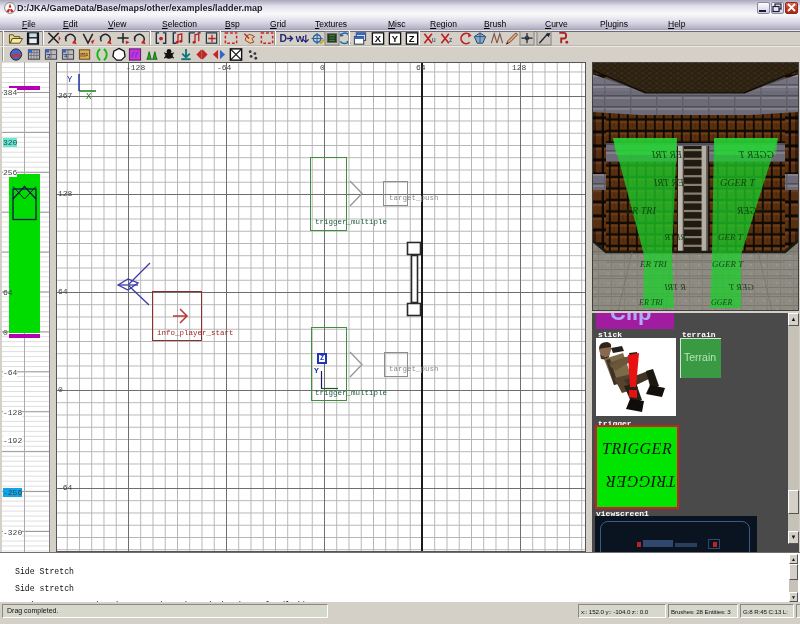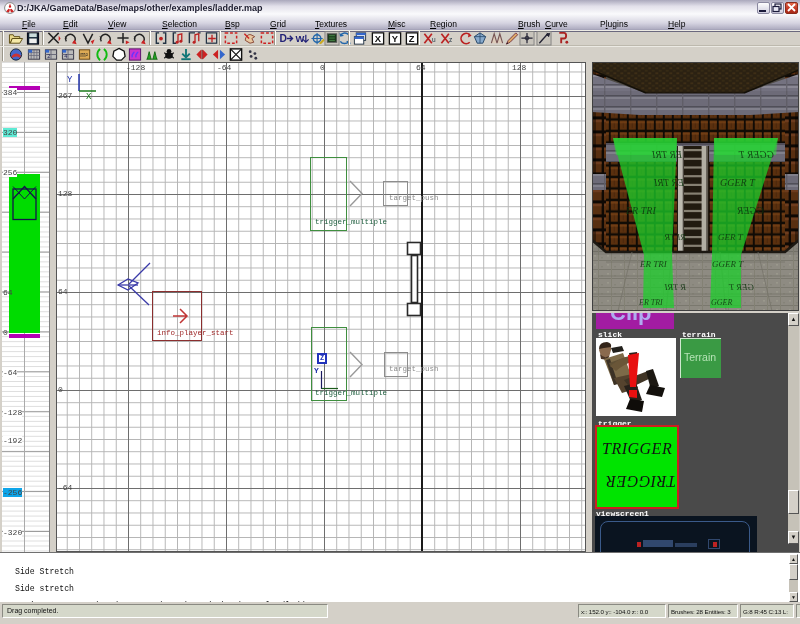--- a/index.html
+++ b/index.html
@@ -63,21 +63,21 @@
   <div id="menu" class="abs" style="border-bottom:1px solid #bdb9ae">
     <span style="left:22px"><u>F</u>ile</span>
       <span style="left:63px"><u>E</u>dit</span>
       <span style="left:108px"><u>V</u>iew</span>
       <span style="left:162px"><u>S</u>election</span>
       <span style="left:225px"><u>B</u>sp</span>
       <span style="left:270px"><u>G</u>rid</span>
       <span style="left:315px"><u>T</u>extures</span>
       <span style="left:388px"><u>M</u>isc</span>
       <span style="left:430px"><u>R</u>egion</span>
-      <span style="left:518px"><u>B</u>rush</span>
+      <span style="left:484px"><u>B</u>rush</span>
       <span style="left:545px"><u>C</u>urve</span>
       <span style="left:600px">P<u>l</u>ugins</span>
       <span style="left:668px"><u>H</u>elp</span>
   </div>
 
   <div id="tb1" class="abs tb" style="left:0;top:30px">
    <div class="sep" style="left:2px;height:15px"></div>
    <svg class="ti" style="left:8px" viewBox="0 0 16 16">
         <path d="M1 13 L1 4 L5 4 L6 6 L12 6 L12 8 L4 8 L2 13 Z" fill="#e8d88a" stroke="#5a4a10" stroke-width="1"></path>
         <path d="M4 8 L15 8 L12 13 L2 13 Z" fill="#f5eaa8" stroke="#5a4a10"></path>
@@ -312,21 +312,21 @@
     <div class="abs" style="left:7px;top:24px;width:31px;height:4px;background:#b400b4"></div>
     <div class="abs" style="left:7px;top:272px;width:31px;height:4px;background:#b400b4"></div>
     <svg class="abs" style="left:0;top:0" width="48" height="490">
         <g fill="none" stroke="#15154a" stroke-width="1.3">
           <rect x="11" y="127" width="23" height="30.5"></rect>
           <path d="M11 137 L22.5 124.5 L34 137"></path>
           <path d="M11 124.5 L22.5 137 L34 124.5" stroke-width="1"></path>
         </g>
       </svg>
     <div class="glbl" style="left:1px;top:26px;background:#fff">384</div>
-    <div class="glbl" style="left:1px;top:66px;background:#5eead4">320</div>
+    <div class="glbl" style="left:1px;top:76px;background:#5eead4">320</div>
     <div class="glbl" style="left:1px;top:106px;background:#fff">256</div>
     <div class="glbl" style="left:1px;top:226px;">64</div>
     <div class="glbl" style="left:1px;top:266px;">0</div>
     <div class="glbl" style="left:1px;top:306px;background:#fff">-64</div>
     <div class="glbl" style="left:1px;top:346px;background:#fff">-128</div>
     <div class="glbl" style="left:1px;top:374px;background:#fff">-192</div>
     <div class="glbl" style="left:1px;top:426px;background:#0ea5e9">-256</div>
     <div class="glbl" style="left:1px;top:466px;background:#fff">-320</div>
   </div>
 

